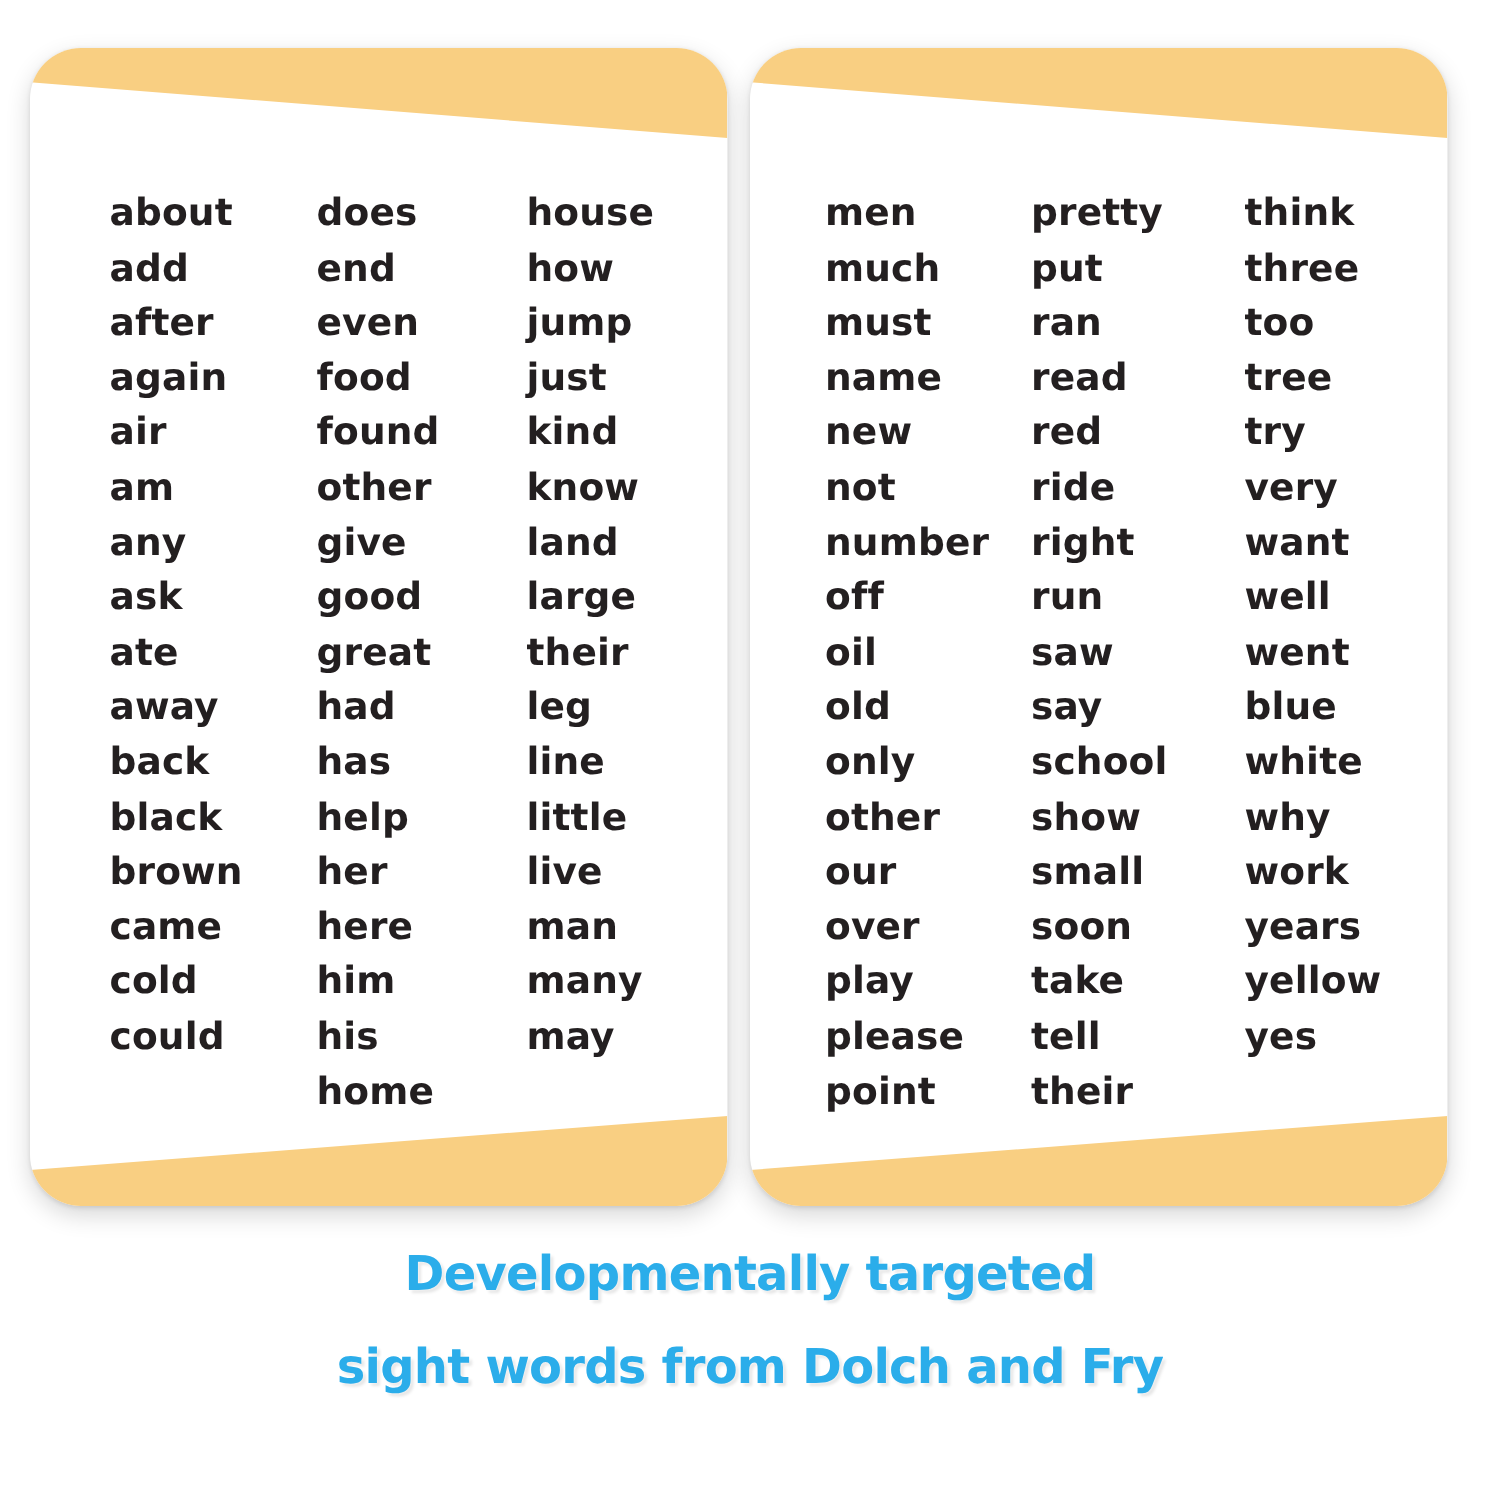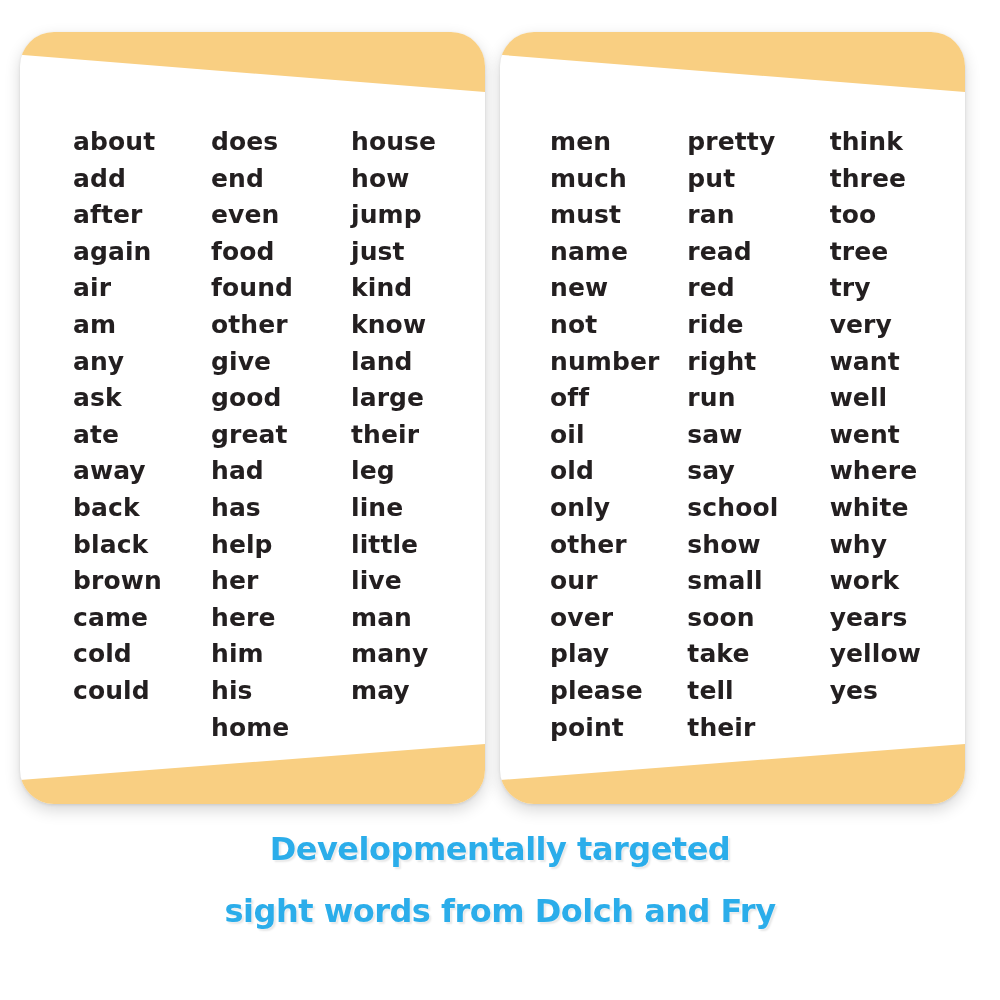--- a/index.html
+++ b/index.html
@@ -229,21 +229,21 @@
       <div class="word-col col-3">
         <div class="word">think</div>
         <div class="word">three</div>
         <div class="word">too</div>
         <div class="word">tree</div>
         <div class="word">try</div>
         <div class="word">very</div>
         <div class="word">want</div>
         <div class="word">well</div>
         <div class="word">went</div>
-        <div class="word">where</div>
+        <div class="word">blue</div>
         <div class="word">white</div>
         <div class="word">why</div>
         <div class="word">work</div>
         <div class="word">years</div>
         <div class="word">yellow</div>
         <div class="word">yes</div>
       </div>
     </div>
   </div>
 

